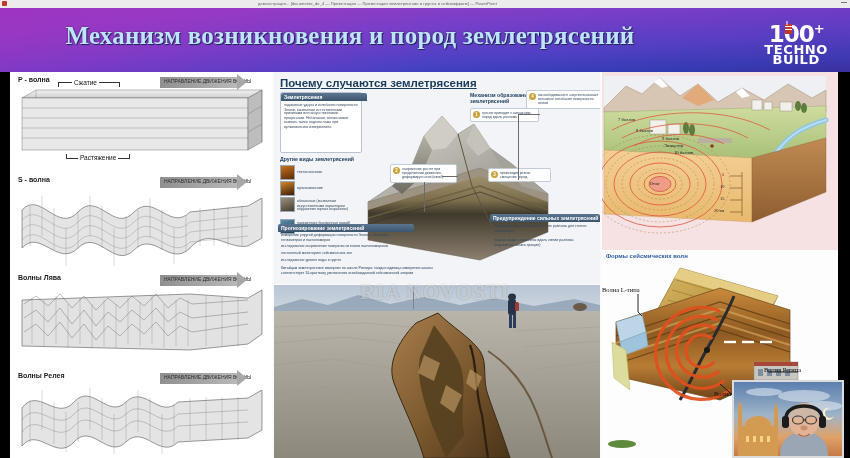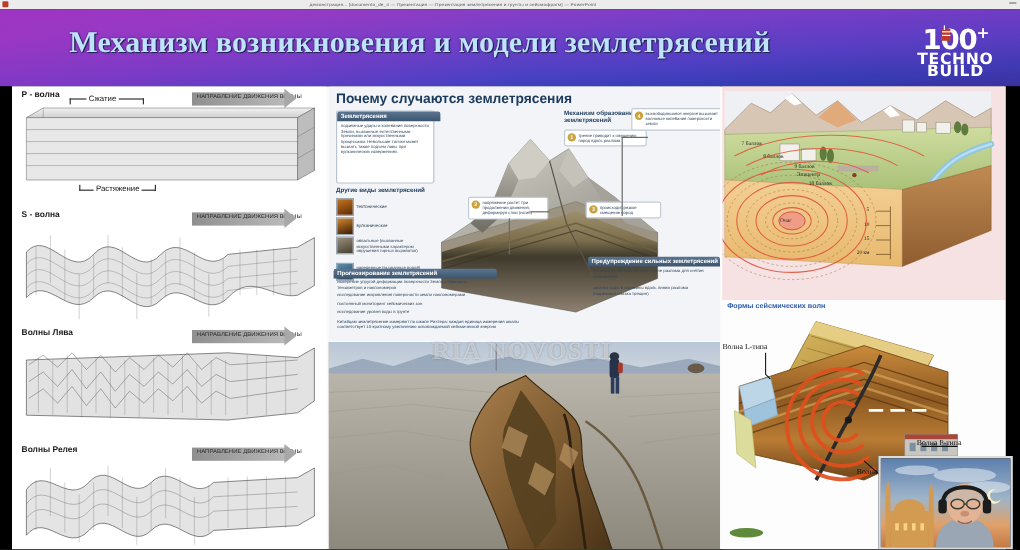--- a/index.html
+++ b/index.html
@@ -43,21 +43,21 @@
   .warrow{position:absolute;height:11px;background:linear-gradient(90deg,#8f8f8f,#b9b9b9);}
   .warrow:after{content:"";position:absolute;right:-9px;top:-3px;border-left:10px solid #a8a8a8;border-top:8px solid transparent;border-bottom:8px solid transparent;}
   .warrow span{position:absolute;left:4px;top:1px;font-size:5px;color:#2b2b2b;white-space:nowrap;transform:scaleY(.9);}
   .brace{position:absolute;border-top:1px solid #333;height:4px;border-left:1px solid #333;border-right:1px solid #333;}
   .bracetxt{position:absolute;font-size:6.5px;color:#111;white-space:nowrap;background:#fff;padding:0 2px;}
 
   svg.mesh{position:absolute;left:0;top:0;}
 
   
   .info{position:absolute;left:264px;top:0;width:326px;height:212px;background:#f2f4f7;overflow:hidden;}
-  .info-title{position:absolute;left:6px;top:5px;font-size:11.5px;font-weight:bold;color:#1b3a5c;white-space:nowrap;}
+  .info-title{position:absolute;left:6px;top:5px;font-size:11.5px;font-weight:bold;color:#1b3a5c;white-space:nowrap;text-decoration:underline;}
   .ibox{position:absolute;background:#fff;border:1px solid #b9c4d0;border-radius:2px;}
   .ibox-head{position:absolute;background:linear-gradient(180deg,#5b7490,#3d566f);color:#fff;font-size:5px;font-weight:bold;padding:1px 3px;border-radius:2px 2px 0 0;white-space:nowrap;overflow:hidden;}
   .itext{position:absolute;font-size:3.6px;line-height:4.6px;color:#31475c;transform:scaleY(.95);transform-origin:left top;}
   .isub{position:absolute;font-size:5.2px;font-weight:bold;color:#1b3a5c;white-space:nowrap;}
   .ithumb{position:absolute;width:13px;height:13px;border:1px solid #9aa7b4;}
   .ithumb-lbl{position:absolute;font-size:3.8px;color:#33475c;white-space:nowrap;}
   .callout{position:absolute;background:#fff;border:1px solid #c2ccd6;border-radius:2px;font-size:3.5px;line-height:4.2px;color:#31475c;padding:2px 2px 2px 11px;}
   .callout .num{position:absolute;left:2px;top:2px;width:7px;height:7px;border-radius:50%;background:#caa23a;color:#fff;font-size:4.5px;text-align:center;line-height:7px;font-weight:bold;}
   .leader{position:absolute;background:#6a6a6a;}
   .mountain{position:absolute;}
@@ -89,21 +89,21 @@
 
   <div class="os-strip">
     <div class="appdot"></div>
     <div class="tiny">демонстрация... [documento_de_4 — Презентация — Презентация землетрясения и грунты и сейсмофрагм] — PowerPoint</div>
     <div class="winbtn"></div>
   </div>
 
   <div class="slide">
 
     <div class="banner">
-      <div class="banner-title">Механизм возникновения и модели землетрясений</div>
+      <div class="banner-title">Механизм возникновения и пород землетрясений</div>
       <div class="logo">
         <div class="l1">
           <span>100</span><span class="plus">+</span>
           <svg class="crane" viewBox="0 0 13 15">
             <rect x="3" y="3" width="7" height="10" fill="#c0392b"></rect>
             <rect x="4.5" y="0" width="1" height="4" fill="#fff"></rect>
             <rect x="3" y="5" width="7" height="1" fill="#fff"></rect>
             <rect x="3" y="8" width="7" height="1" fill="#fff"></rect>
           </svg>
         </div>

